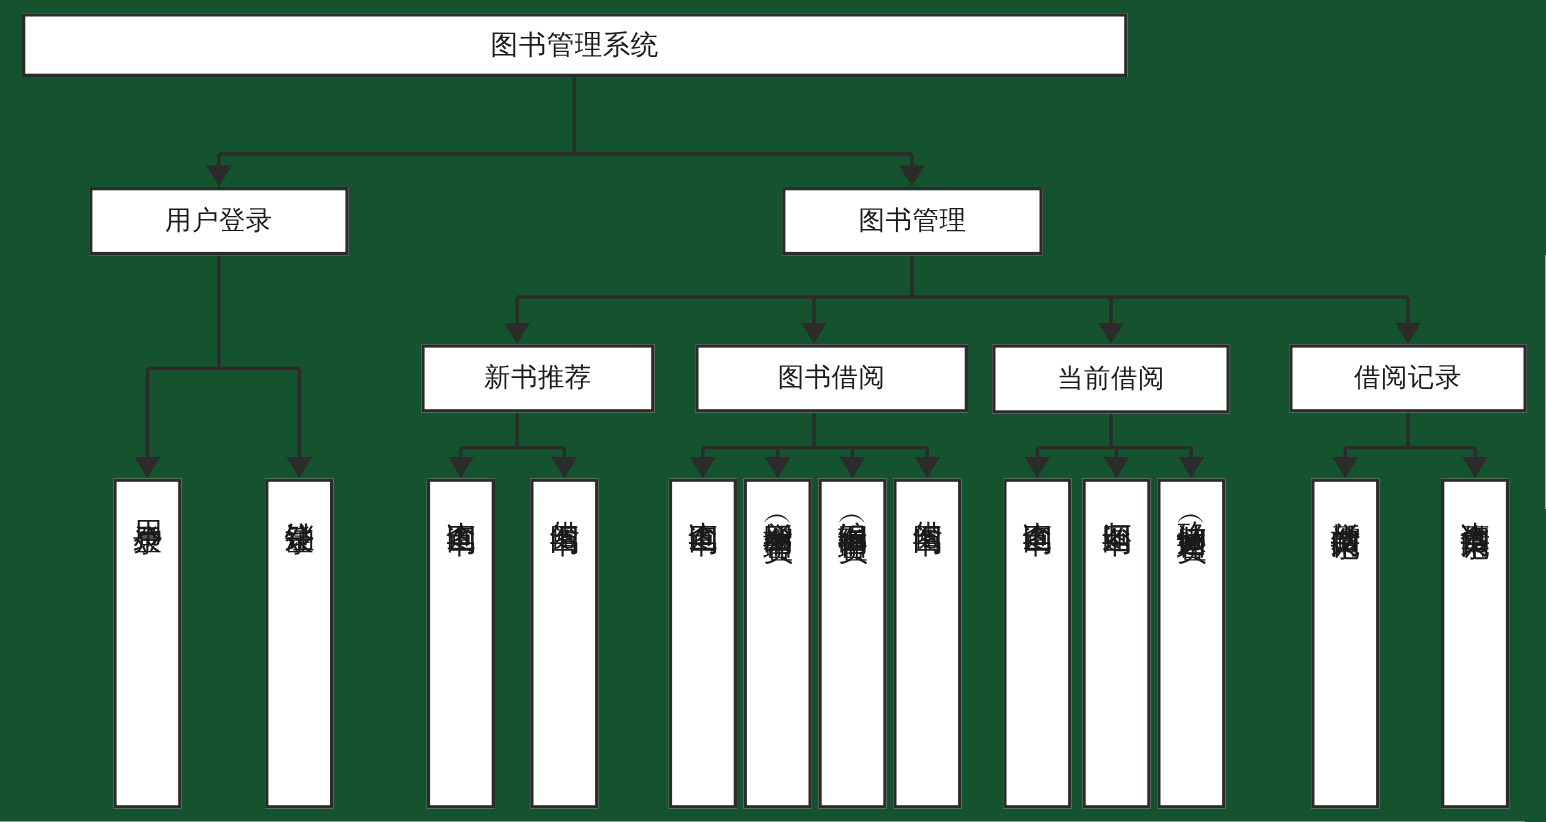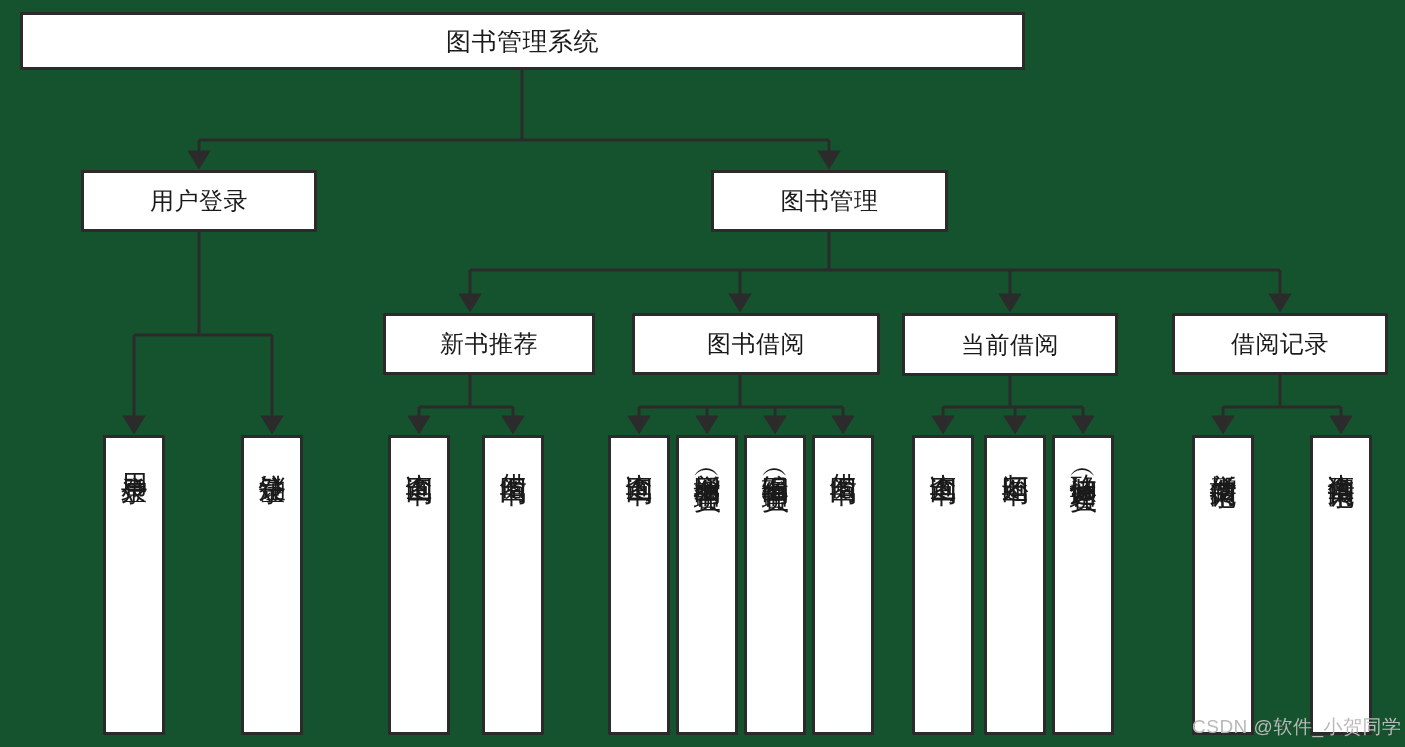--- a/index.html
+++ b/index.html
@@ -179,14 +179,13 @@
         <span class="label">确认归还（管理员）</span>
       </div>
       <div class="node vert" style="left: 1192px; top: 435px; width: 62px; height: 300px;">
         <span class="label">新增借阅记录</span>
       </div>
       <div class="node vert" style="left: 1310px; top: 435px; width: 62px; height: 300px;">
         <span class="label">查询借阅记录</span>
       </div>
     </div>
 
-  <div class="watermark" style="left: 1192px; top: 714px; color: rgb(185, 185, 185);">CSDN @软件_小贺同学</div>
 </div>
 
 </body></html>

